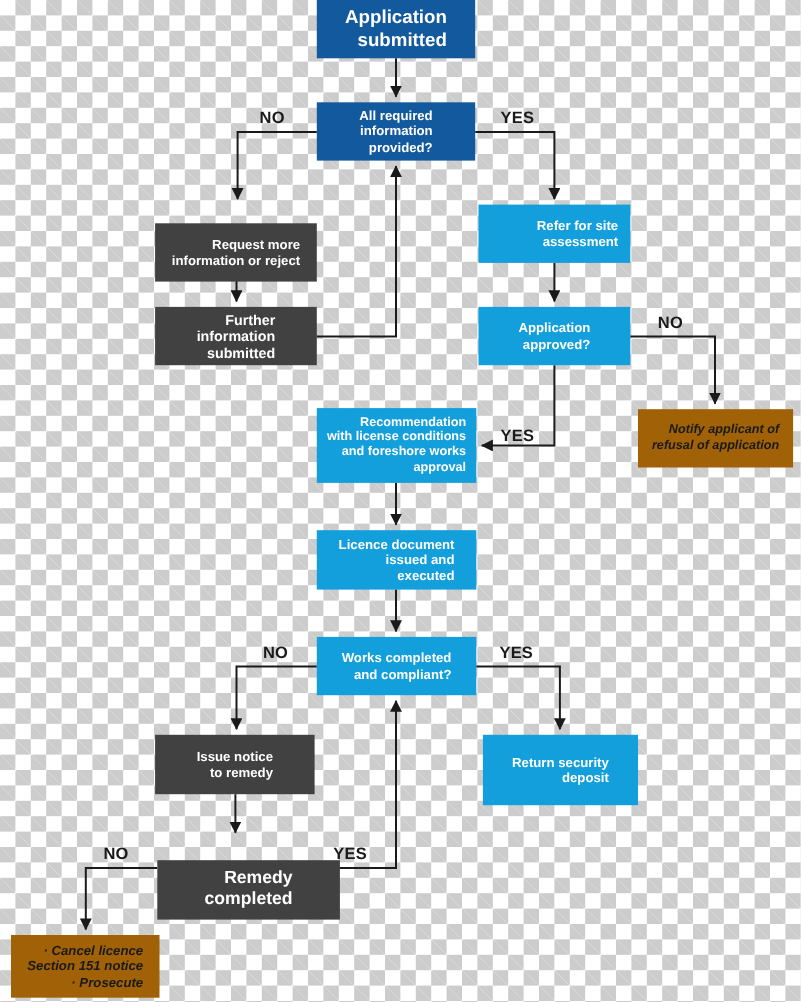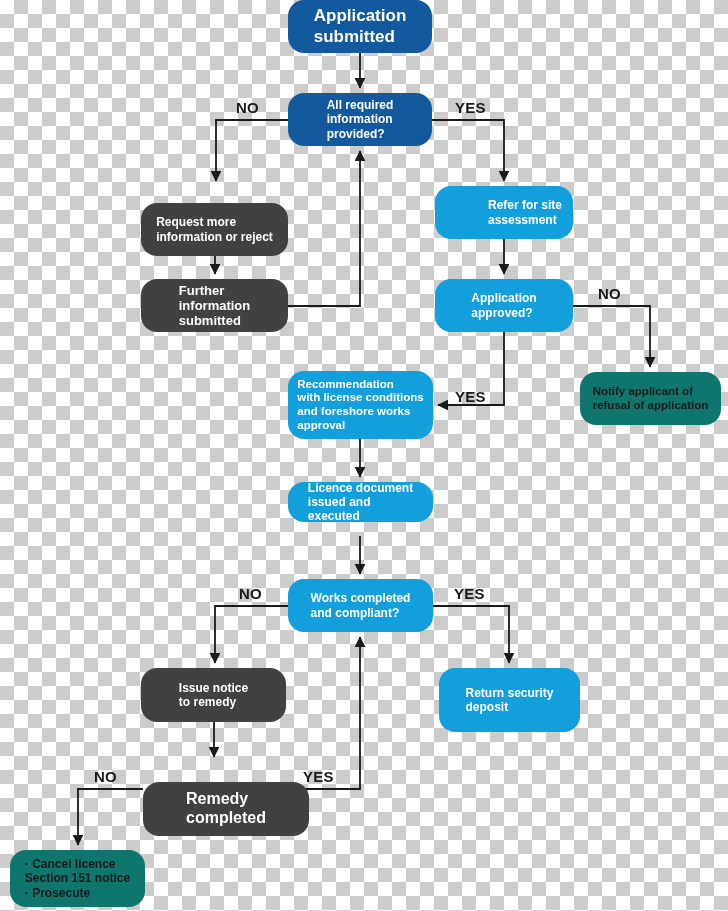--- a/index.html
+++ b/index.html
@@ -31,31 +31,30 @@
     width: 728px;
     height: 911px;
     pointer-events: none;
   }
   .node {
     position: absolute;
     box-sizing: border-box;
     display: flex;
     align-items: center;
     justify-content: center;
-    text-align: left;
+    text-align: right;
     font-weight: bold;
     line-height: 1.18;
     padding: 2px 4px;
     white-space: pre-line;
-    border-radius: 16px;
   }
   .n-darkblue { background: #13599d; color: #ffffff; }
   .n-lightblue { background: #139fdc; color: #ffffff; }
   .n-darkgray { background: #414141; color: #ffffff; }
-  .n-lightgray { background: #0f766e; color: #1a1a1a; }
+  .n-lightgray { background: #a16207; color: #1a1a1a; font-style: italic; }
 
   .edge-label {
     position: absolute;
     font-weight: bold;
     color: #1a1a1a;
     font-size: 15px;
     letter-spacing: 0.2px;
     white-space: nowrap;
   }
 </style>
@@ -103,21 +102,21 @@
       <div class="node n-lightblue" style="left: 435px; top: 186px; width: 138px; height: 53px; font-size: 12px; padding-left: 46px;">Refer for site
 assessment</div>
       <div class="node n-lightblue" style="left: 435px; top: 279px; width: 138px; height: 53px; font-size: 12px;">Application
 approved?</div>
       <div class="node n-lightgray" style="left: 580px; top: 372px; width: 141px; height: 53px; font-size: 11.5px;">Notify applicant of
 refusal of application</div>
       <div class="node n-lightblue" style="left: 288px; top: 371px; width: 145px; height: 68px; font-size: 11.5px;">Recommendation
 with license conditions
 and foreshore works
 approval</div>
-      <div class="node n-lightblue" style="left: 288px; top: 482px; width: 145px; height: 40px; font-size: 12px;">Licence document
+      <div class="node n-lightblue" style="left: 288px; top: 482px; width: 145px; height: 54px; font-size: 12px;">Licence document
 issued and
 executed</div>
       <div class="node n-lightblue" style="left: 288px; top: 579px; width: 145px; height: 53px; font-size: 12px;">Works completed
 and compliant?</div>
       <div class="node n-darkgray" style="left: 141px; top: 668px; width: 145px; height: 54px; font-size: 12px;">Issue notice
 to remedy</div>
       <div class="node n-lightblue" style="left: 439px; top: 668px; width: 141px; height: 64px; font-size: 12px;">Return security
 deposit</div>
       <div class="node n-darkgray" style="left: 143px; top: 782px; width: 166px; height: 54px; font-size: 16px;">Remedy
 completed</div>

